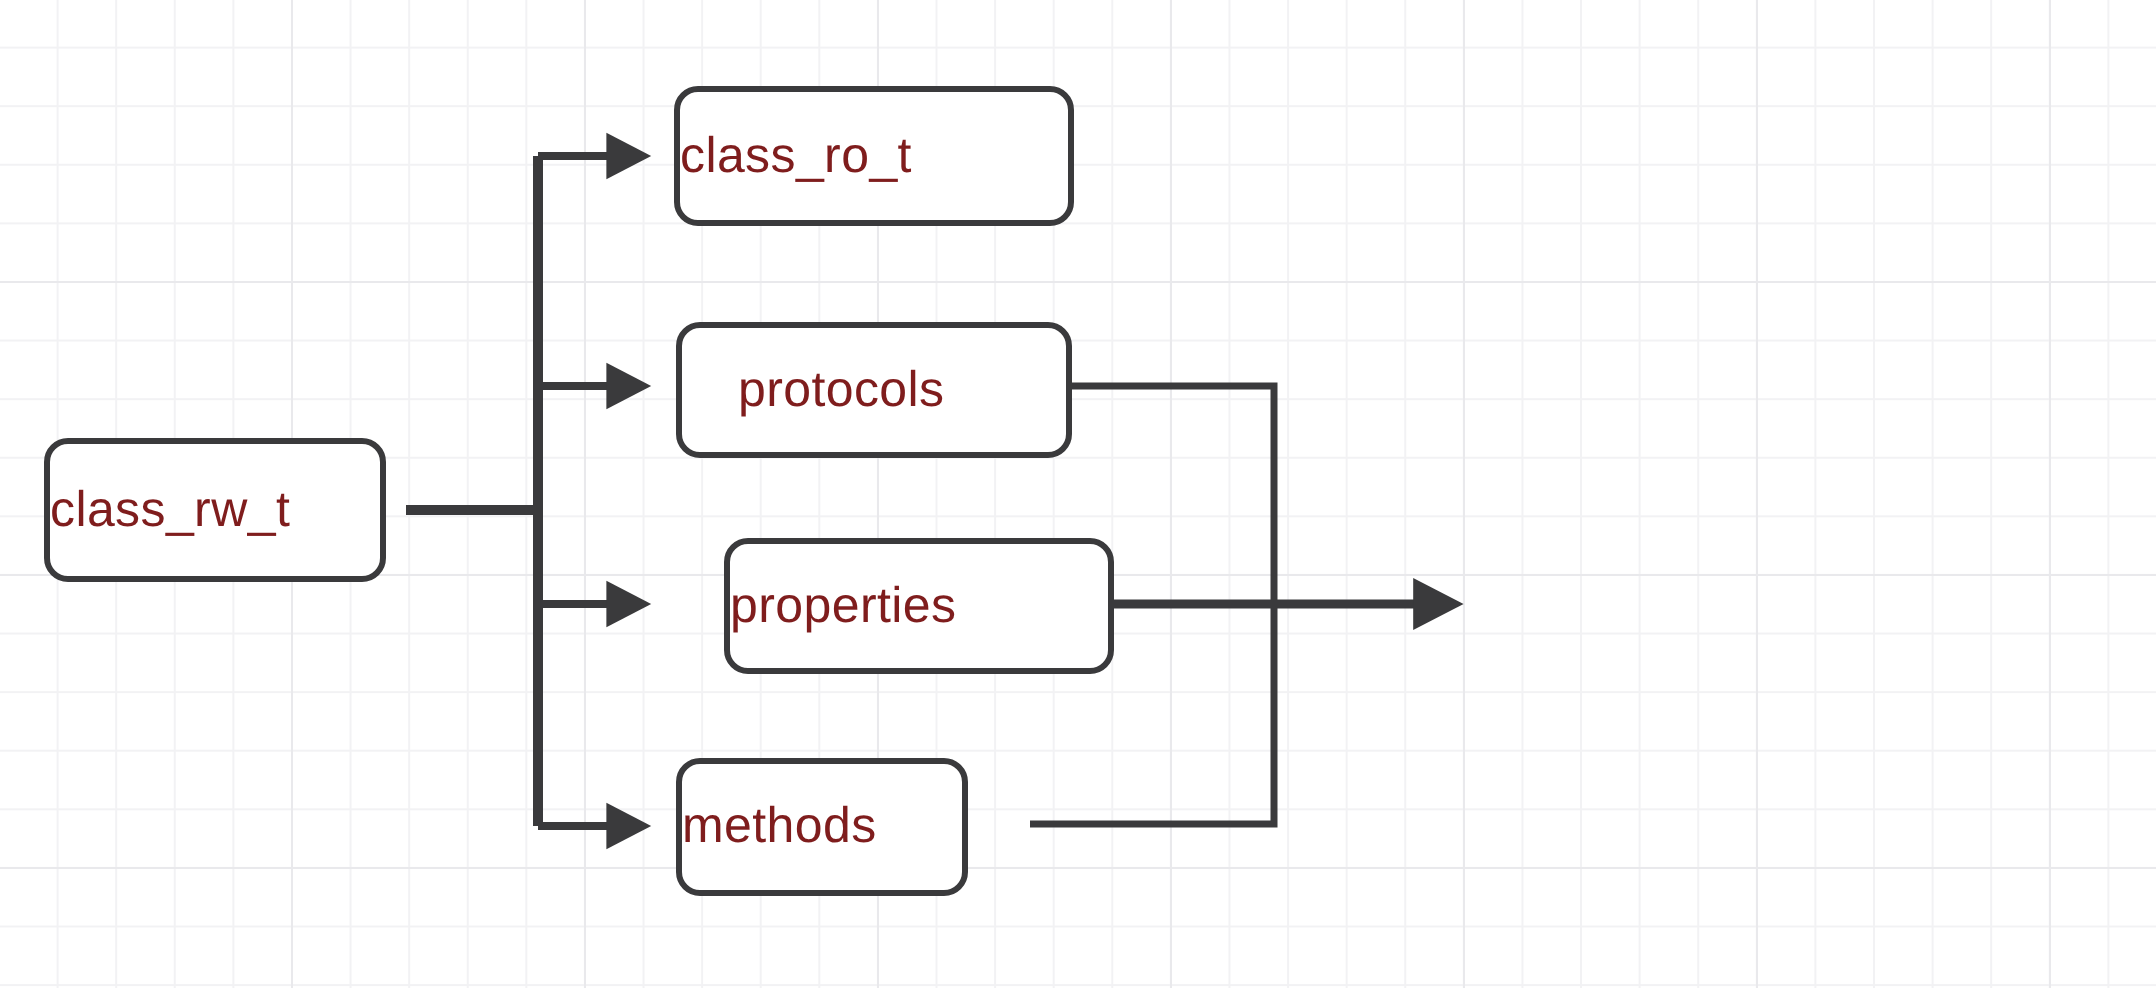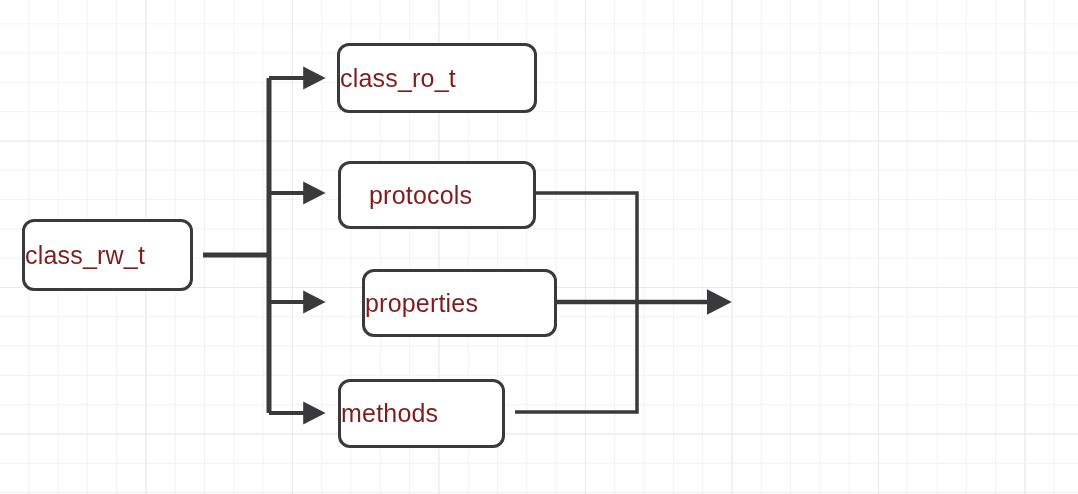--- a/index.html
+++ b/index.html
@@ -45,21 +45,21 @@
     color: #7f1d1d;
     font-size: 25px;
     font-weight: 400;
     letter-spacing: 0.2px;
     white-space: nowrap;
   }
   #node-class-rw-t  { left: 22px;  top: 219px; width: 171px; height: 72px; }
   #node-class-ro-t  { left: 337px; top: 43px;  width: 200px; height: 70px; }
   #node-protocols   { left: 338px; top: 161px; width: 198px; height: 68px; padding-left: 28px; }
   #node-properties  { left: 338px; top: 269px; width: 195px; height: 68px; margin-left: 24px; }
-  #node-methods     { left: 338px; top: 379px; width: 167px; height: 69px; }
+  #node-methods     { left: 338px; top: 379px; width: 146px; height: 69px; }
 
   .output-label {
     position: absolute;
     left: 770px;
     top: 283px;
     color: #1c1c1e;
     font-size: 22px;
     font-weight: 700;
     white-space: nowrap;
     letter-spacing: 0.1px;

